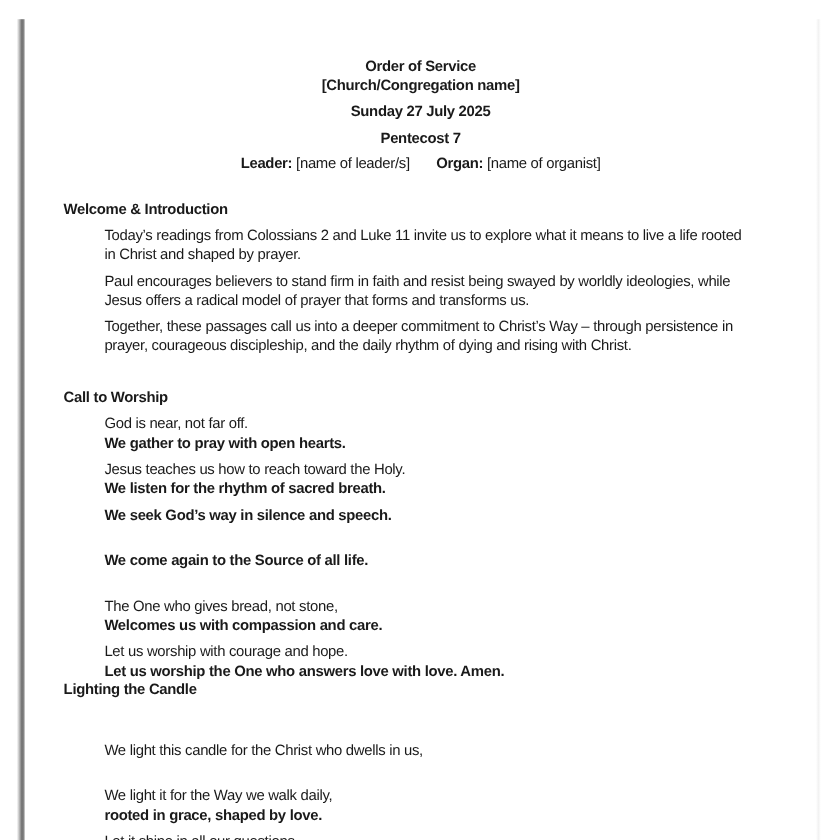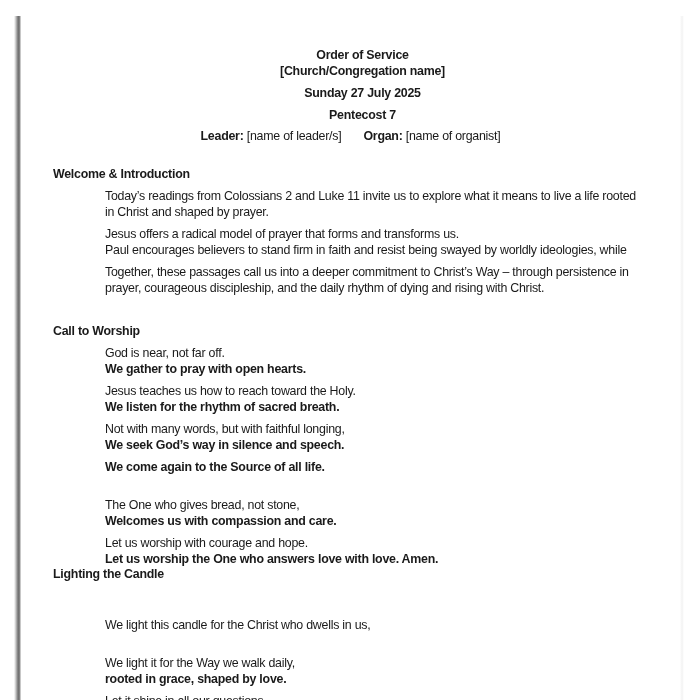--- a/index.html
+++ b/index.html
@@ -43,41 +43,41 @@
       position: absolute;
       left: 0;
       top: 0;
       width: 100%;
       font-size: 12.4px;
       line-height: 16px;
       letter-spacing: -0.25px;
     }
     .center-line {
       position: absolute;
-      left: 12px;
+      left: 0;
       width: 659px;
       text-align: center;
       font-weight: bold;
     }
     .leader-line {
       position: absolute;
       left: 0;
       width: 659px;
       text-align: center;
     }
     .leader-line b { font-weight: bold; margin-top: 11px; }
     .leader-line .gap { display: inline-block; width: 22px; }
     .heading {
       position: absolute;
       left: 32px;
       font-weight: bold;
     }
     .para {
       position: absolute;
-      left: 84px;
+      left: 66px;
       width: 560px;
     }
     .para .l { display: block; white-space: nowrap; }
     .para .resp { font-weight: bold; }
   </style>
 </head>
 <body>
 
 <div class="page-shadow"></div>
 <div class="page-right-shadow"></div>
@@ -94,39 +94,38 @@
       <span>[name of leader/s]</span><span class="gap"></span><b>Organ:</b>
       <span>[name of organist]</span>
     </div>
 
     <div class="heading" style="top:150px;">Welcome &amp; Introduction</div>
     <div class="para" style="top:172px;">
       <span class="l">Today’s readings from Colossians 2 and Luke 11 invite us to explore what it means to live a life rooted</span>
       <span class="l">in Christ and shaped by prayer.</span>
     </div>
     <div class="para" style="top:210px;">
+      <span class="l">Paul encourages believers to stand firm in faith and resist being swayed by worldly ideologies, while</span>
       <span class="l">Jesus offers a radical model of prayer that forms and transforms us.</span>
-      <span class="l">Paul encourages believers to stand firm in faith and resist being swayed by worldly ideologies, while</span>
     </div>
     <div class="para" style="top:248px;">
       <span class="l">Together, these passages call us into a deeper commitment to Christ’s Way – through persistence in</span>
       <span class="l">prayer, courageous discipleship, and the daily rhythm of dying and rising with Christ.</span>
     </div>
 
     <div class="heading" style="top:307px;text-align:center;">Call to Worship</div>
     <div class="para" style="top:329px;">
       <span class="l">God is near, not far off.</span>
       <span class="l resp">We gather to pray with open hearts.</span>
     </div>
     <div class="para" style="top:367px;">
       <span class="l">Jesus teaches us how to reach toward the Holy.</span>
       <span class="l resp">We listen for the rhythm of sacred breath.</span>
     </div>
     <div class="para" style="top:405px;">
-      <span class="l">Not with many words, but with faithful longing,</span>
       <span class="l resp">We seek God’s way in silence and speech.</span>
     </div>
     <div class="para" style="top:443px;">
       <span class="l resp">We come again to the Source of all life.</span>
     </div>
     <div class="para" style="top:481px;">
       <span class="l">The One who gives bread, not stone,</span>
       <span class="l resp">Welcomes us with compassion and care.</span>
     </div>
     <div class="para" style="top:519px;">

